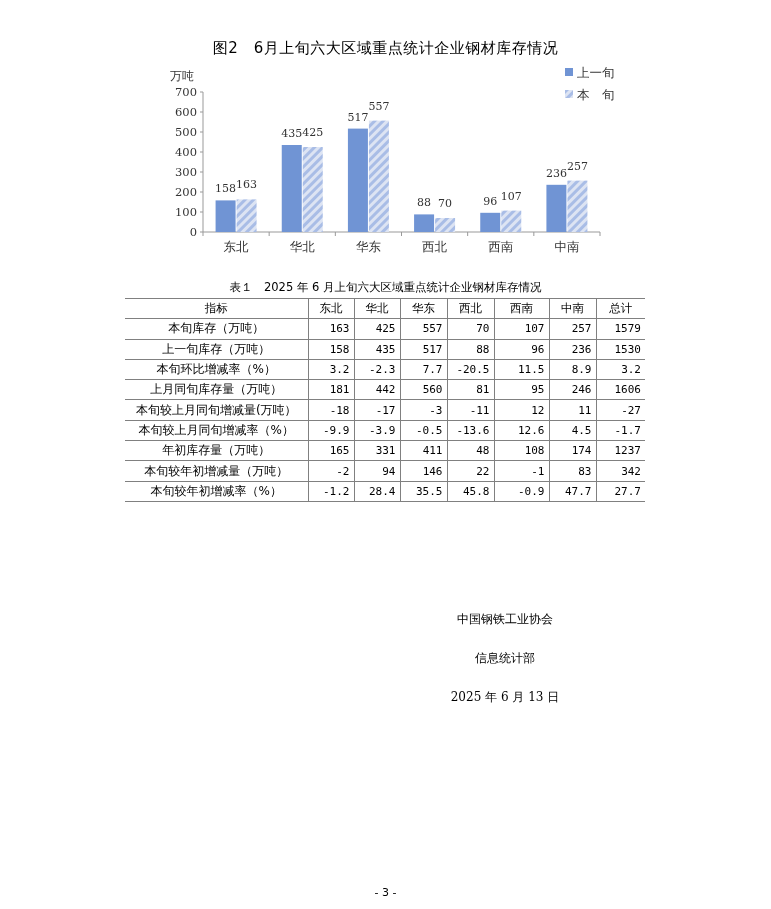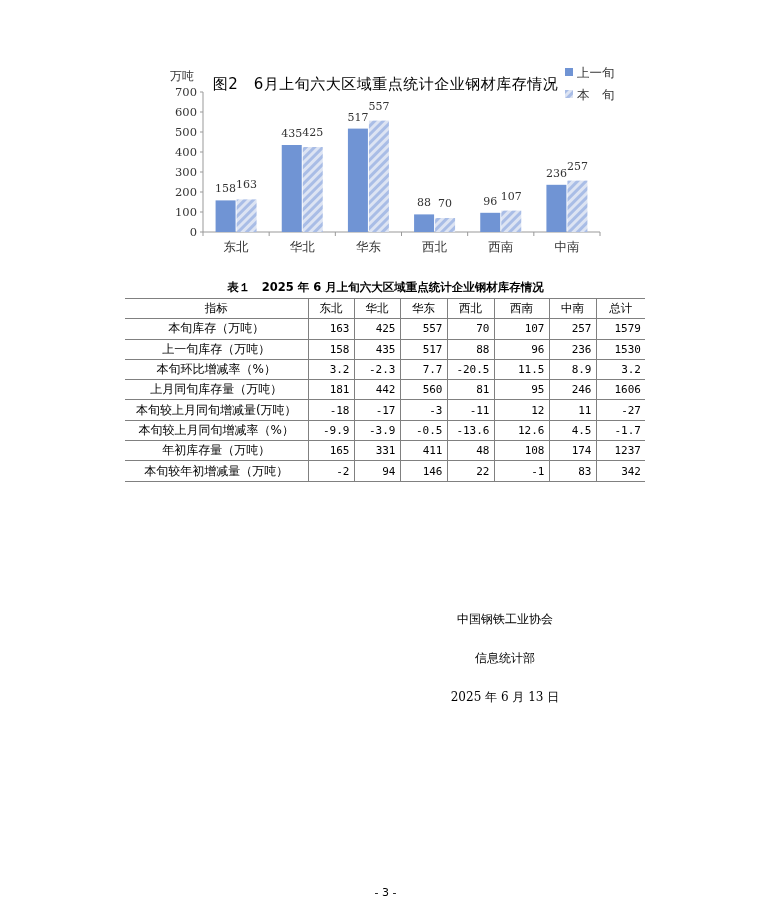--- a/index.html
+++ b/index.html
@@ -1,24 +1,24 @@
 <!DOCTYPE html>
 <html><head>
 <meta charset="utf-8">
 <style>
   html, body { margin: 0; padding: 0; background: #ffffff; }
   body { width: 771px; height: 909px; position: relative; overflow: hidden;
          font-family: "DejaVu Sans", "Liberation Sans", sans-serif; color: #000; }
   .fig-title { position: absolute; left: 0; width: 771px; top: 39px; text-align: center;
-               font-size: 15px; font-weight: normal; letter-spacing: 0.5px; margin-top: 36px; }
+               font-size: 15px; font-weight: normal; letter-spacing: 0.5px; }
   .chart { position: absolute; left: 160px; top: 62px; width: 470px; height: 200px; }
   .chart svg { display: block; }
   .chart text { font-family: "DejaVu Serif", "Liberation Serif", serif; }
   .tbl-title { position: absolute; left: 0; width: 771px; top: 280px; text-align: center;
-               font-size: 11.5px; font-weight: bold; }
+               font-size: 11.5px; font-weight: normal; }
   table.data { position: absolute; left: 125px; top: 298px; width: 520px;
                border-collapse: collapse; font-size: 11.5px; table-layout: fixed; }
   table.data th, table.data td { height: 19.3px; padding: 0 4px; border-top: 1px solid #808080;
                border-bottom: 1px solid #808080; white-space: nowrap; }
   table.data th { font-weight: normal; text-align: center; }
   table.data td { text-align: right; font-family: "DejaVu Sans Mono", "Liberation Mono", monospace; font-size: 11px;}
   table.data td.label { text-align: center; font-family: "DejaVu Sans", "Liberation Sans", sans-serif; font-size: 12px;}
   table.data th + th, table.data td + td { border-left: 1px solid #808080; }
   .sig { position: absolute; left: 400px; width: 210px; text-align: center;
          font-family: "DejaVu Serif", "Liberation Serif", serif; font-size: 12px; }
@@ -199,20 +199,30 @@
       <tr>
         <td class="label">本旬较年初增减量（万吨）</td>
         <td>-2</td>
         <td>94</td>
         <td>146</td>
         <td>22</td>
         <td>-1</td>
         <td>83</td>
         <td>342</td>
       </tr>
+      <tr>
+        <td class="label">本旬较年初增减率（%）</td>
+        <td>-1.2</td>
+        <td>28.4</td>
+        <td>35.5</td>
+        <td>45.8</td>
+        <td>-0.9</td>
+        <td>47.7</td>
+        <td>27.7</td>
+      </tr>
     </tbody>
 </table>
 
 <div class="sig" style="top:611px">中国钢铁工业协会</div>
 <div class="sig" style="top:650px">信息统计部</div>
 <div class="sig" style="top:689px">2025 年 6 月 13 日</div>
 
 <div class="page-num">- 3 -</div>
 
 </body></html>

